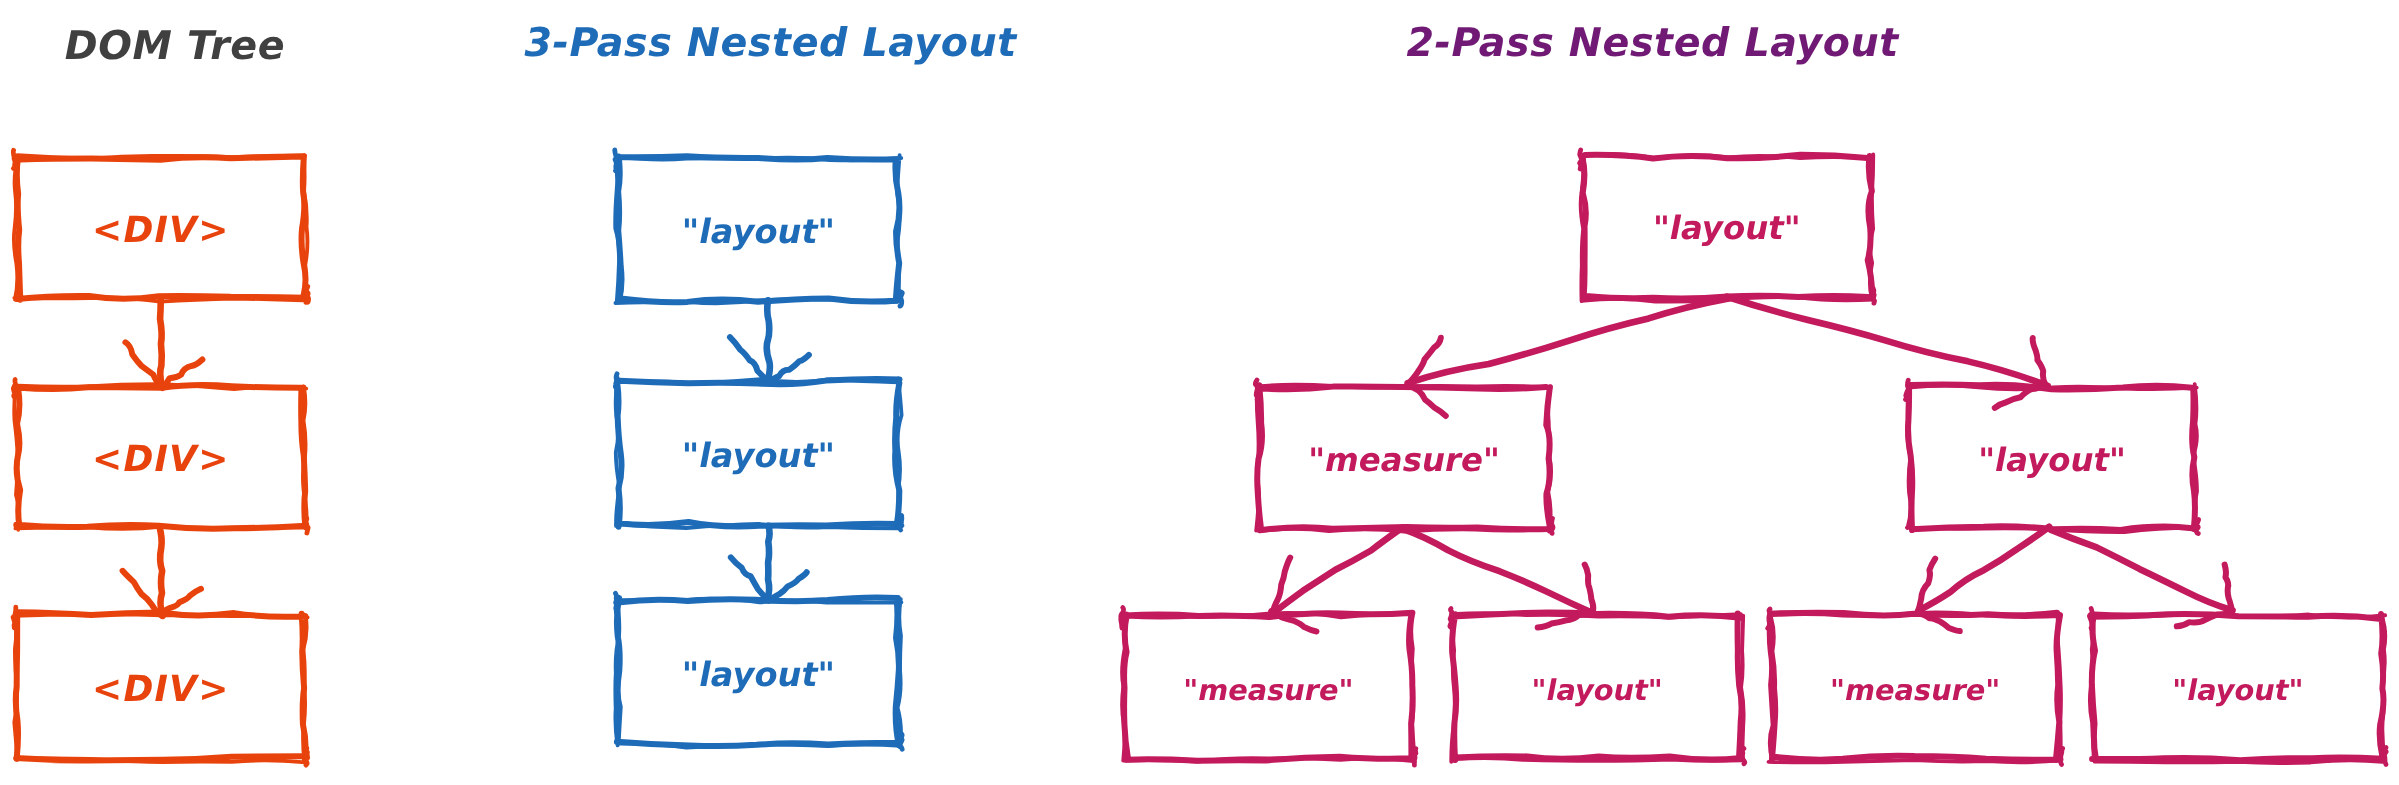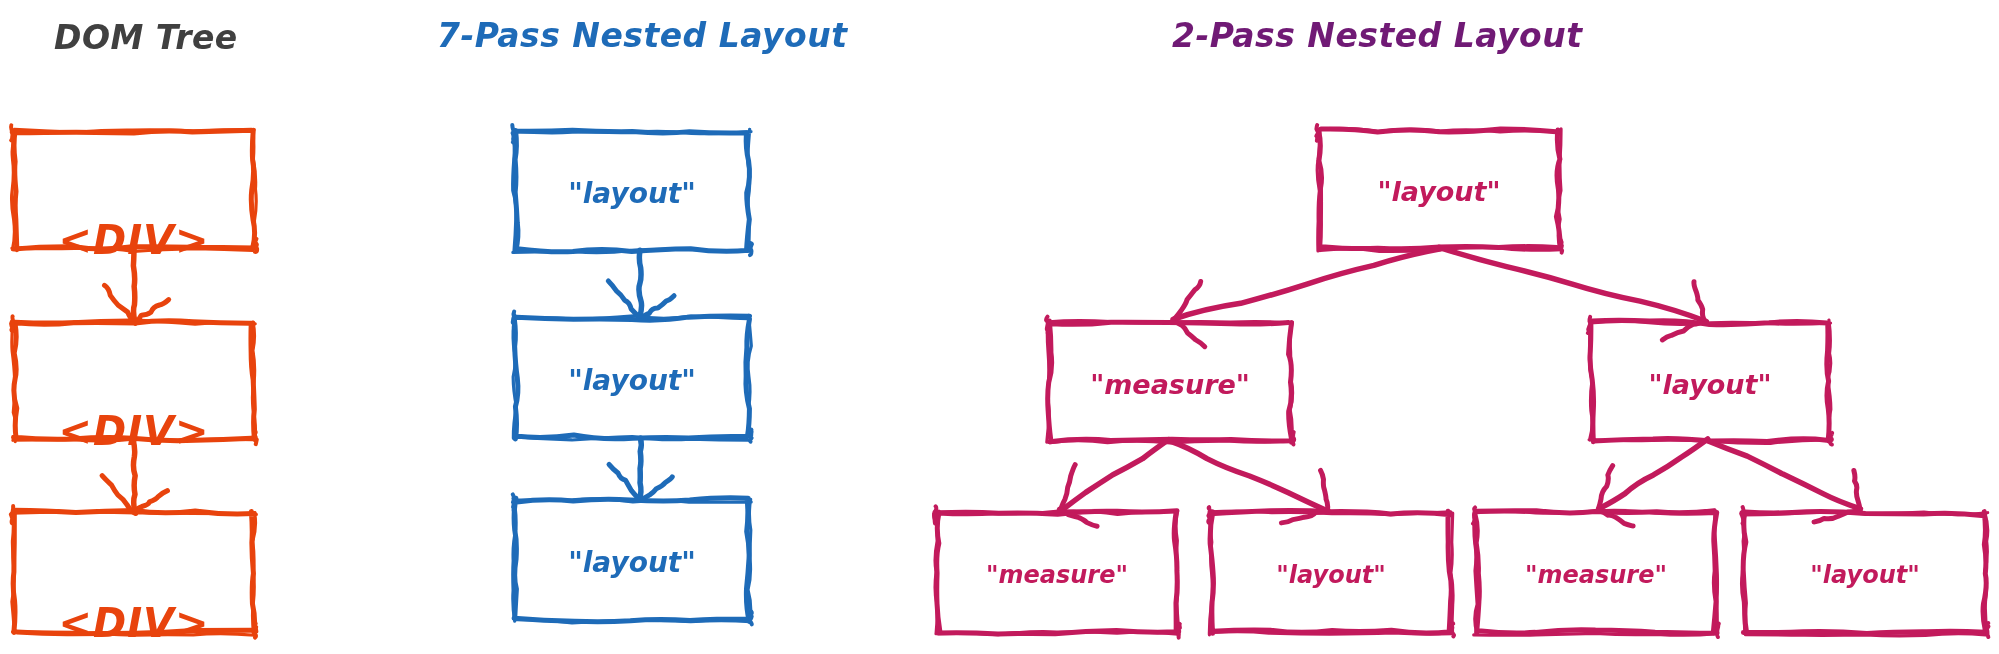--- a/index.html
+++ b/index.html
@@ -31,21 +31,21 @@
   }
   .node-label {
     position: absolute;
     white-space: nowrap;
     font-family: "DejaVu Sans", sans-serif;
     font-weight: bold;
     font-style: italic;
     text-align: center;
     transform: translate(-50%, -50%);
   }
-  .lbl-dom   { font-size: 40px; letter-spacing: 1px; margin-top: 48px; }
+  .lbl-dom   { font-size: 30px; letter-spacing: 1px; }
   .lbl-blue  { font-size: 28px; }
   .lbl-crim  { font-size: 27px; }
   .lbl-crim-sm { font-size: 24px; }
 </style>
 </head>
 <body>
 
 <svg id="canvas" viewBox="0 0 1999 654" aria-hidden="true">
     <path d="M 133.962372399104 249.5756607070452 Q 133.90400634880365 258.62547119323887 133.3844619755561 265.743092346584 Q 135.54408447456737 278.25398681876436 134.13958892903273 286.5269302382725 Q 135.24541259942828 295.83875244333814 134.46424713230888 304.789674378787 Q 132.3879907230977 310.3597682190732 134.91035137293412 321.44950943042033" stroke="#E8430D" stroke-width="5.5" fill="none" stroke-linecap="round" stroke-linejoin="round"></path>
     <path d="M 133.73823766761376 321.06015806219546 Q 130.0228941909675 318.2293390243966 127.72614519852868 312.12871256928423 Q 120.97129523738903 307.1449833742328 117.89095554634315 304.89390846271834 Q 114.25275275386059 301.0078547084895 110.28146603519343 295.3470647055892 Q 109.04964201847437 288.0439194561626 104.51367964179506 285.2565111575003" stroke="#E8430D" stroke-width="5" fill="none" stroke-linecap="round" stroke-linejoin="round"></path>
@@ -129,21 +129,21 @@
     <path d="M 1742.1518875124639 514.8453942559871 Q 1773.2624595653788 514.7326540974586 1803.3308699612649 512.9028306020903 Q 1837.6991661100878 510.95423441033546 1866.898529173759 513.8455047625329 Q 1895.8821868913863 513.8267996811433 1923.9192745209762 512.1173163662279 Q 1955.1881649028223 516.6616646803271 1987.6535495773207 512.7219104779521 M 1984.670730972416 512.8157536760046 Q 1989.5734733611223 526.7496490493066 1986.636856461613 541.1671817784743 Q 1988.6537261988287 556.9358795179337 1984.8238071443625 571.0260564091271 Q 1987.8902706168083 584.5381668090882 1985.4937892073272 601.4898638250958 Q 1984.7036550528853 616.2825195318588 1987.3185410751582 631.4960364342182 M 1985.5860118960898 634.8768652932145 Q 1956.189171601897 632.0482566842103 1925.418417645301 635.3835715312434 Q 1892.514990234545 636.5089723616414 1865.3206768046696 634.8782085434898 Q 1836.6386688256584 635.5040008569621 1804.8157451641353 635.2656597155452 Q 1774.1101531998067 634.7957977316322 1745.4944072741523 634.6648296371404 M 1744.8346172347824 632.060215378115 Q 1744.2306612032608 618.8349784869048 1743.4050513275922 602.028010082747 Q 1740.433510589615 587.8171441808772 1742.2527190211474 572.7023044834856 Q 1744.442387392019 556.486668397119 1743.1415143973852 541.1595647817056 Q 1745.7714157129503 524.1382553102976 1743.6168105373235 510.77703676278566" stroke="#C21A5C" stroke-width="3.2" fill="none" stroke-linecap="round" stroke-linejoin="round"></path>
     <path d="M 1742.6327589997243 507.0649340635468 Q 1743.9099131792736 510.42688598788664 1743.0437309275585 511.28582534859225 Q 1740.744837646794 512.6254505546137 1741.3348702433216 513.9273839712736 Q 1742.325806199166 516.0210614018054 1743.0061107645772 518.3358135225884 Q 1743.8849628847674 522.4848242203354 1742.5599136360734 523.3860687263245" stroke="#C21A5C" stroke-width="4" fill="none" stroke-linecap="round" stroke-linejoin="round"></path>
     <path d="M 1988.3018173224766 622.9863830567274 Q 1986.7402271655296 623.9308182526686 1988.4894242532969 626.3676064492751 Q 1986.2755086899715 629.4879888164871 1987.3915416720283 630.9321575172395 Q 1987.4823553473327 631.1333172611745 1987.491041255319 634.7634152422721 Q 1988.360499421228 637.1818806474874 1988.3517167098596 637.053883076298" stroke="#C21A5C" stroke-width="4" fill="none" stroke-linecap="round" stroke-linejoin="round"></path>
   </svg>
 
 <div id="overlay">
     <div class="title" style="left: 18px; top: 18px; color: #404040; margin-left: 36px;">DOM Tree</div>
     <div class="node-label lbl-dom" style="left: 134px; top: 191.5px; color: rgb(232, 67, 13);">&lt;DIV&gt;</div>
     <div class="node-label lbl-dom" style="left: 134px; top: 382.5px; color: rgb(232, 67, 13);">&lt;DIV&gt;</div>
     <div class="node-label lbl-dom" style="left: 134px; top: 574.5px; color: rgb(232, 67, 13);">&lt;DIV&gt;</div>
-    <div class="title" style="left: 437px; top: 16px; color: rgb(30, 107, 184);">7-Pass Nested Layout</div>
+    <div class="title" style="left: 437px; top: 16px; color: rgb(30, 107, 184);">3-Pass Nested Layout</div>
     <div class="node-label lbl-blue" style="left: 632px; top: 193px; color: rgb(30, 107, 184);">"layout"</div>
     <div class="node-label lbl-blue" style="left: 632px; top: 379.5px; color: rgb(30, 107, 184);">"layout"</div>
     <div class="node-label lbl-blue" style="left: 632px; top: 562px; color: rgb(30, 107, 184);">"layout"</div>
     <div class="title" style="left: 1172px; top: 16px; color: #701a75;">2-Pass Nested Layout</div>
     <div class="node-label lbl-crim" style="left: 1439px; top: 191px; color: rgb(194, 26, 92);">"layout"</div>
     <div class="node-label lbl-crim" style="left: 1170px; top: 383.5px; color: rgb(194, 26, 92);">"measure"</div>
     <div class="node-label lbl-crim" style="left: 1710px; top: 383.5px; color: rgb(194, 26, 92);">"layout"</div>
     <div class="node-label lbl-crim-sm" style="left: 1057px; top: 574.5px; color: rgb(194, 26, 92);">"measure"</div>
     <div class="node-label lbl-crim-sm" style="left: 1331px; top: 574.5px; color: rgb(194, 26, 92);">"layout"</div>
     <div class="node-label lbl-crim-sm" style="left: 1596px; top: 574.5px; color: rgb(194, 26, 92);">"measure"</div>

